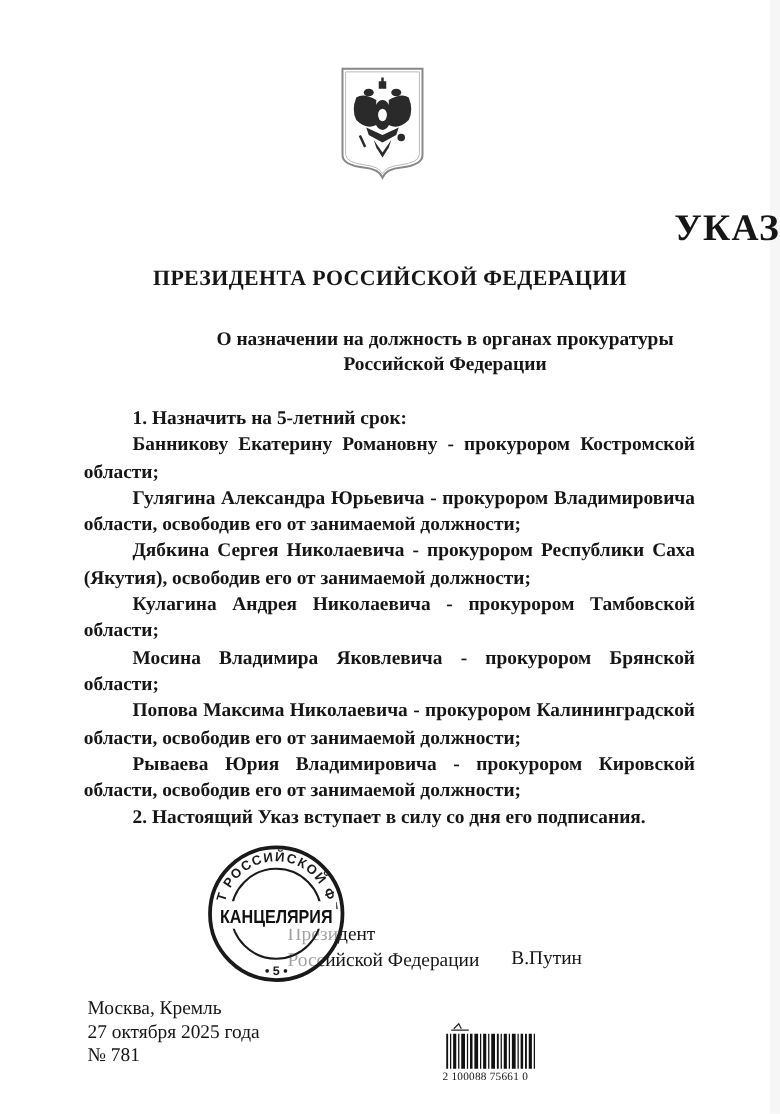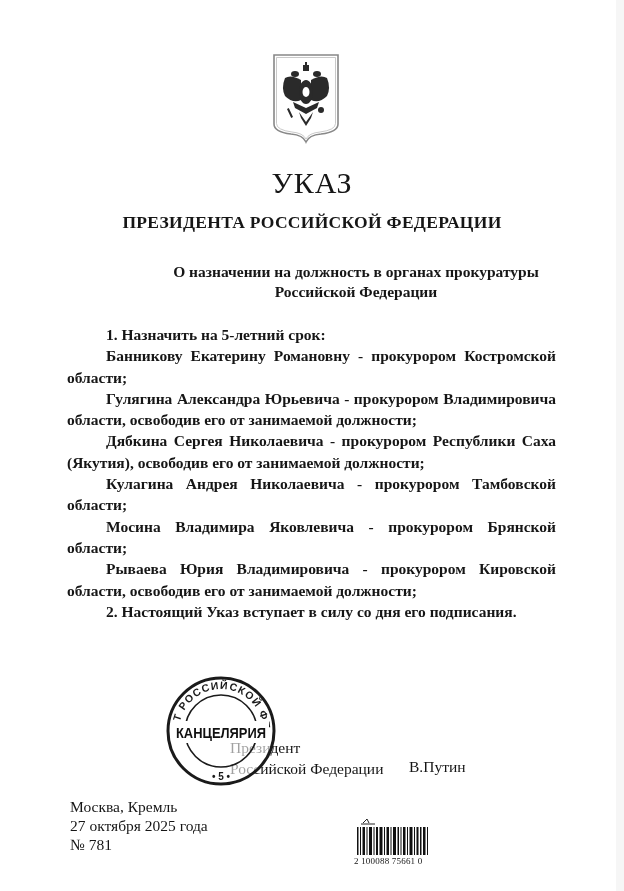--- a/index.html
+++ b/index.html
@@ -1,21 +1,21 @@
 <!DOCTYPE html>
 <html><head>
 <meta charset="utf-8">
 <style>
   html, body { margin:0; padding:0; }
   body { width:624px; height:891px; background:#ffffff; position:relative; overflow:hidden;
          font-family:"Liberation Serif", "DejaVu Serif", serif; color:#161616; }
   .edge { position:absolute; top:0; right:0; width:8px; height:891px; background:#f6f6f6; }
   .emblem { position:absolute; left:271px; top:52px; width:70px; height:92px; }
-  .title { position:absolute; left:0; width:624px; text-align:center; top:166px;
-           font-size:30px; font-weight:normal; letter-spacing:1px; }
+  .title { position:absolute; left:0; width:624px; text-align:right; top:166px;
+           font-size:30px; font-weight:bold; letter-spacing:1px; }
   .subtitle { position:absolute; left:0; width:624px; text-align:center; top:212px;
               font-size:17.5px; font-weight:bold; letter-spacing:0.3px; }
   .heading { position:absolute; left:0; width:624px; text-align:center; top:262px;
              font-size:15.5px; font-weight:bold; line-height:20px;padding-left:44px; }
   .body { position:absolute; left:67px; width:489px; top:324px; font-size:15.5px; line-height:21.3px; }
   .p { text-indent:39px; text-align:justify; text-align-last:left; margin:0;font-weight:bold; }
   .stamp { position:absolute; left:165px; top:675px; width:112px; height:112px; }
   .sig-title { position:absolute; left:230px; top:737px; font-size:15.5px; line-height:21px; }
   .sig-name { position:absolute; left:409px; top:758px; font-size:15.5px; }
   .place { position:absolute; left:70px; top:797px; font-size:15.5px; line-height:19px; }
@@ -54,20 +54,21 @@
   <div>Российской Федерации</div>
 </div>
 
 <div class="body">
   <p class="p">1. Назначить на 5-летний срок:</p>
   <p class="p">Банникову Екатерину Романовну - прокурором Костромской области;</p>
   <p class="p">Гулягина Александра Юрьевича - прокурором Владимировича области, освободив его от занимаемой должности;</p>
   <p class="p">Дябкина Сергея Николаевича - прокурором Республики Саха (Якутия), освободив его от занимаемой должности;</p>
   <p class="p">Кулагина Андрея Николаевича - прокурором Тамбовской области;</p>
   <p class="p">Мосина Владимира Яковлевича - прокурором Брянской области;</p>
+  <p class="p">Попова Максима Николаевича - прокурором Калининградской области, освободив его от занимаемой должности;</p>
   <p class="p">Рываева Юрия Владимировича - прокурором Кировской области, освободив его от занимаемой должности;</p>
   <p class="p">2. Настоящий Указ вступает в силу со дня его подписания.</p>
 </div>
 
 <div class="sig-title">
   <div>Президент</div>
   <div>Российской Федерации</div>
 </div>
 <div class="sig-name">В.Путин</div>
 

